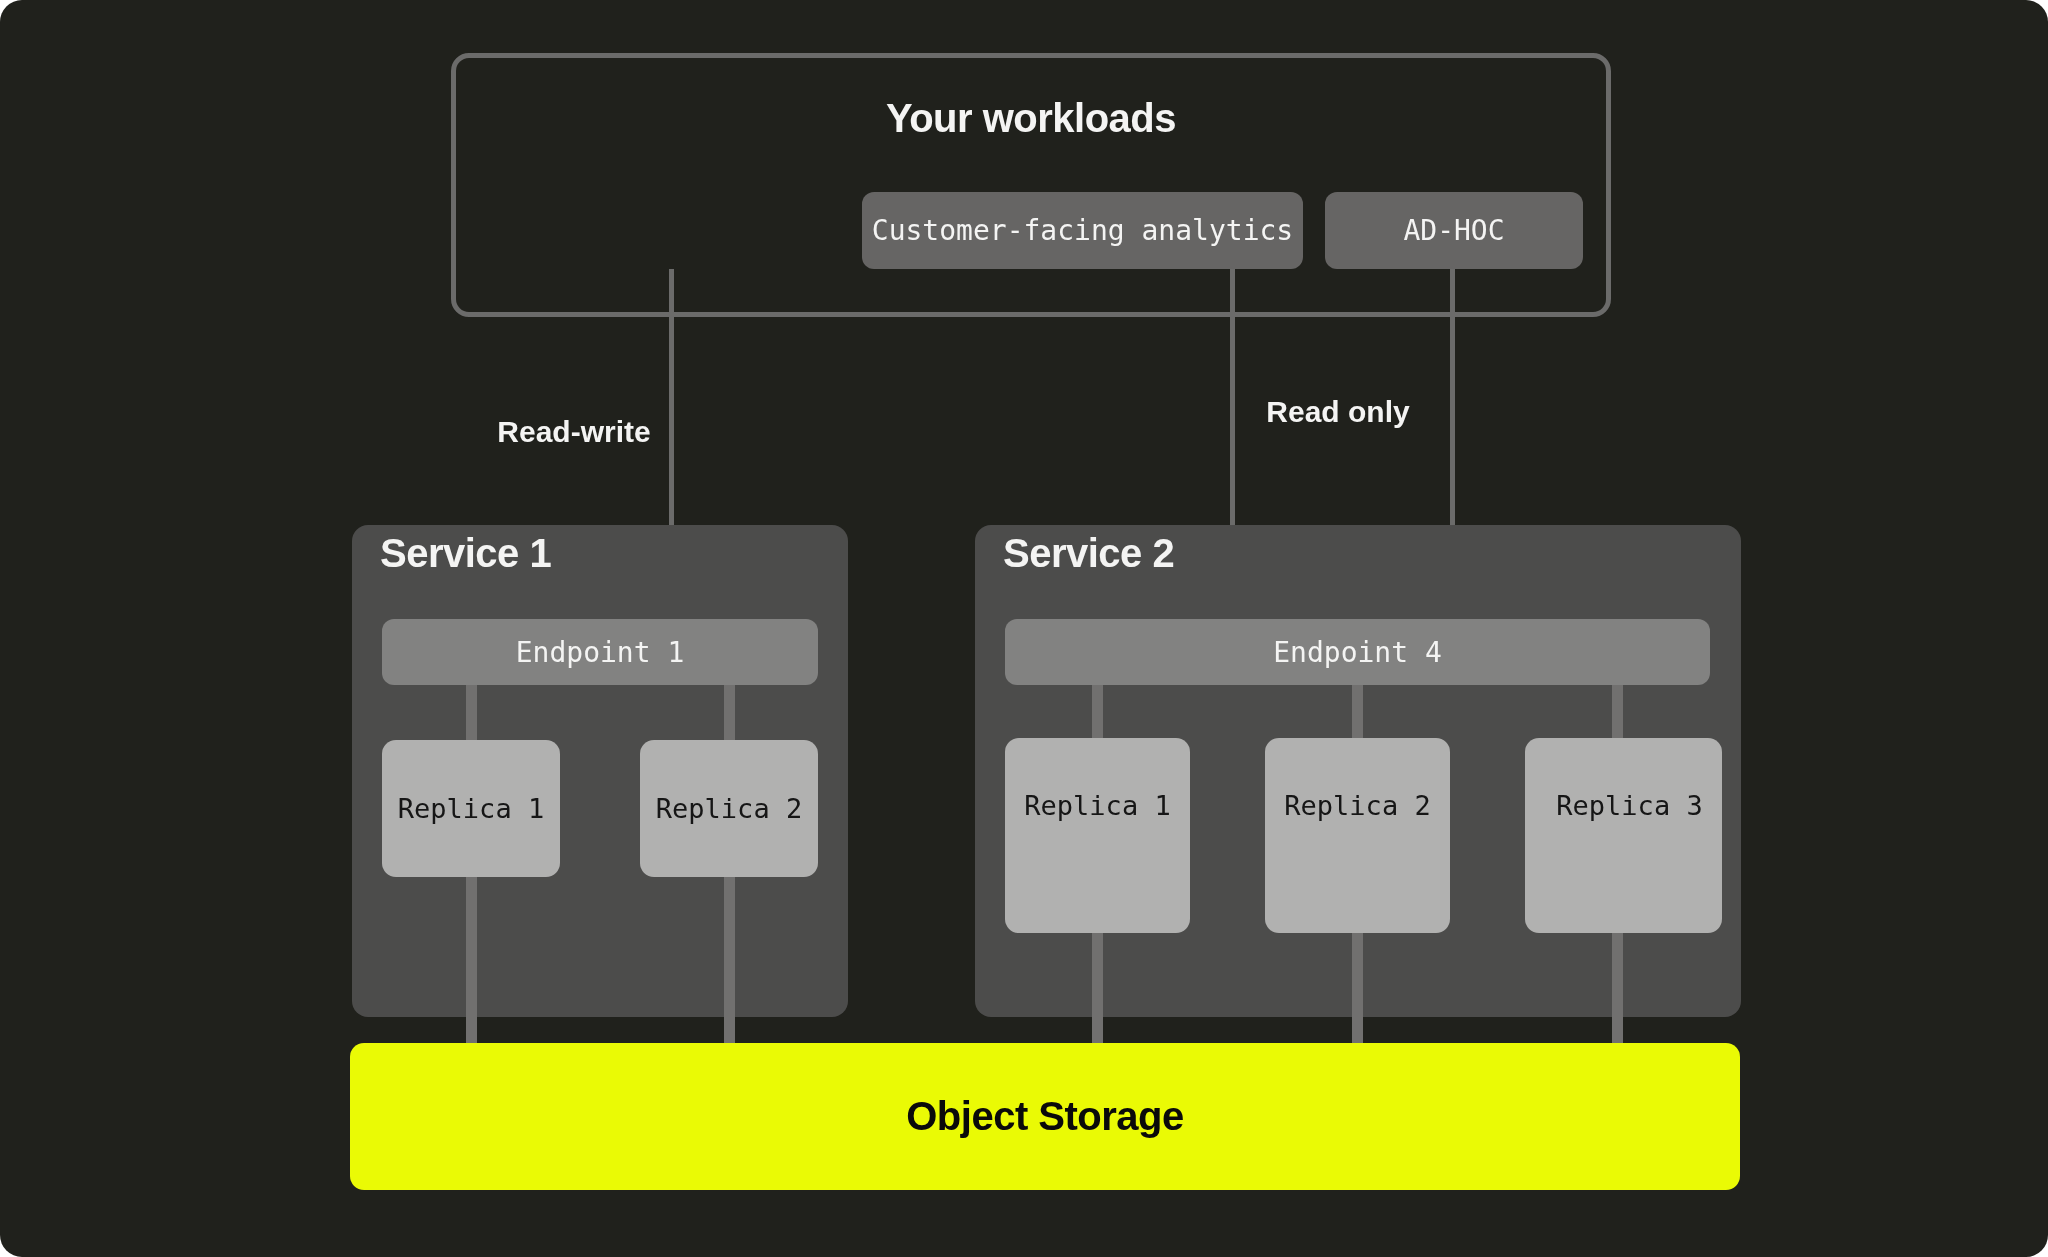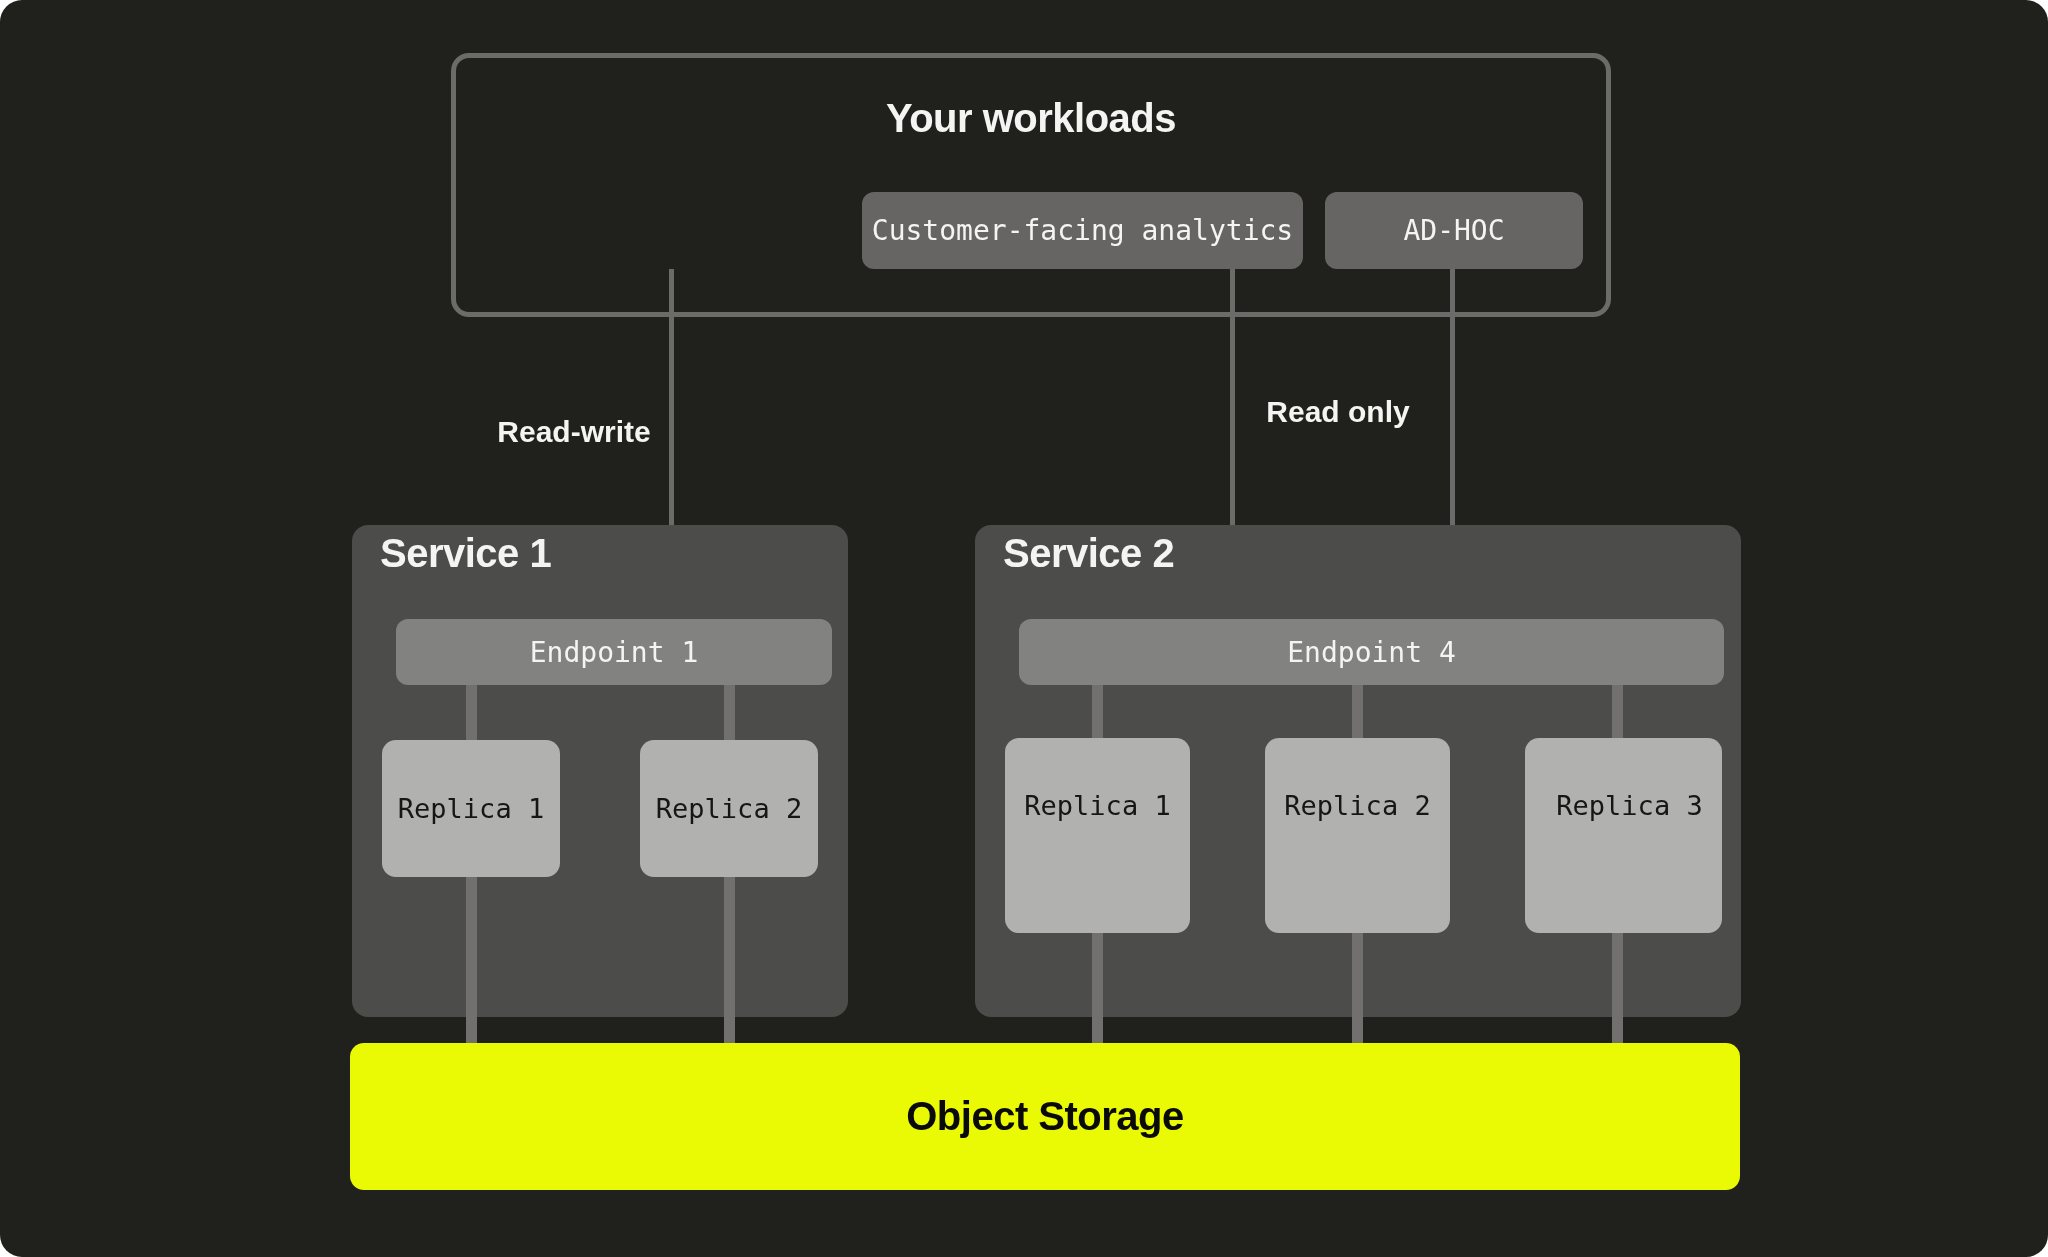--- a/index.html
+++ b/index.html
@@ -54,21 +54,21 @@
     font-size:40px;font-weight:bold;color:var(--text-light,#f4f4f3);
     letter-spacing:-0.5px;
   }
   .service-1-title{left:380px;top:531px;}
   .service-2-title{left:1003px;top:531px;}
 
   .endpoint{
     height:66px;background:var(--endpoint,#828281);border-radius:12px;
     display:flex;align-items:center;justify-content:center;
     font-family:"DejaVu Sans Mono",monospace;font-size:28px;
-    color:var(--text-light,#f4f4f3);z-index:3;margin-left:14px;
+    color:var(--text-light,#f4f4f3);z-index:3;
   }
   .endpoint-1{left:382px;top:619px;width:436px;}
   .endpoint-2{left:1005px;top:619px;width:705px;}
 
   .connector{
     width:11px;background:var(--connector,#71706f);
     top:685px;height:373px;z-index:1;
   }
 
   .replica{

